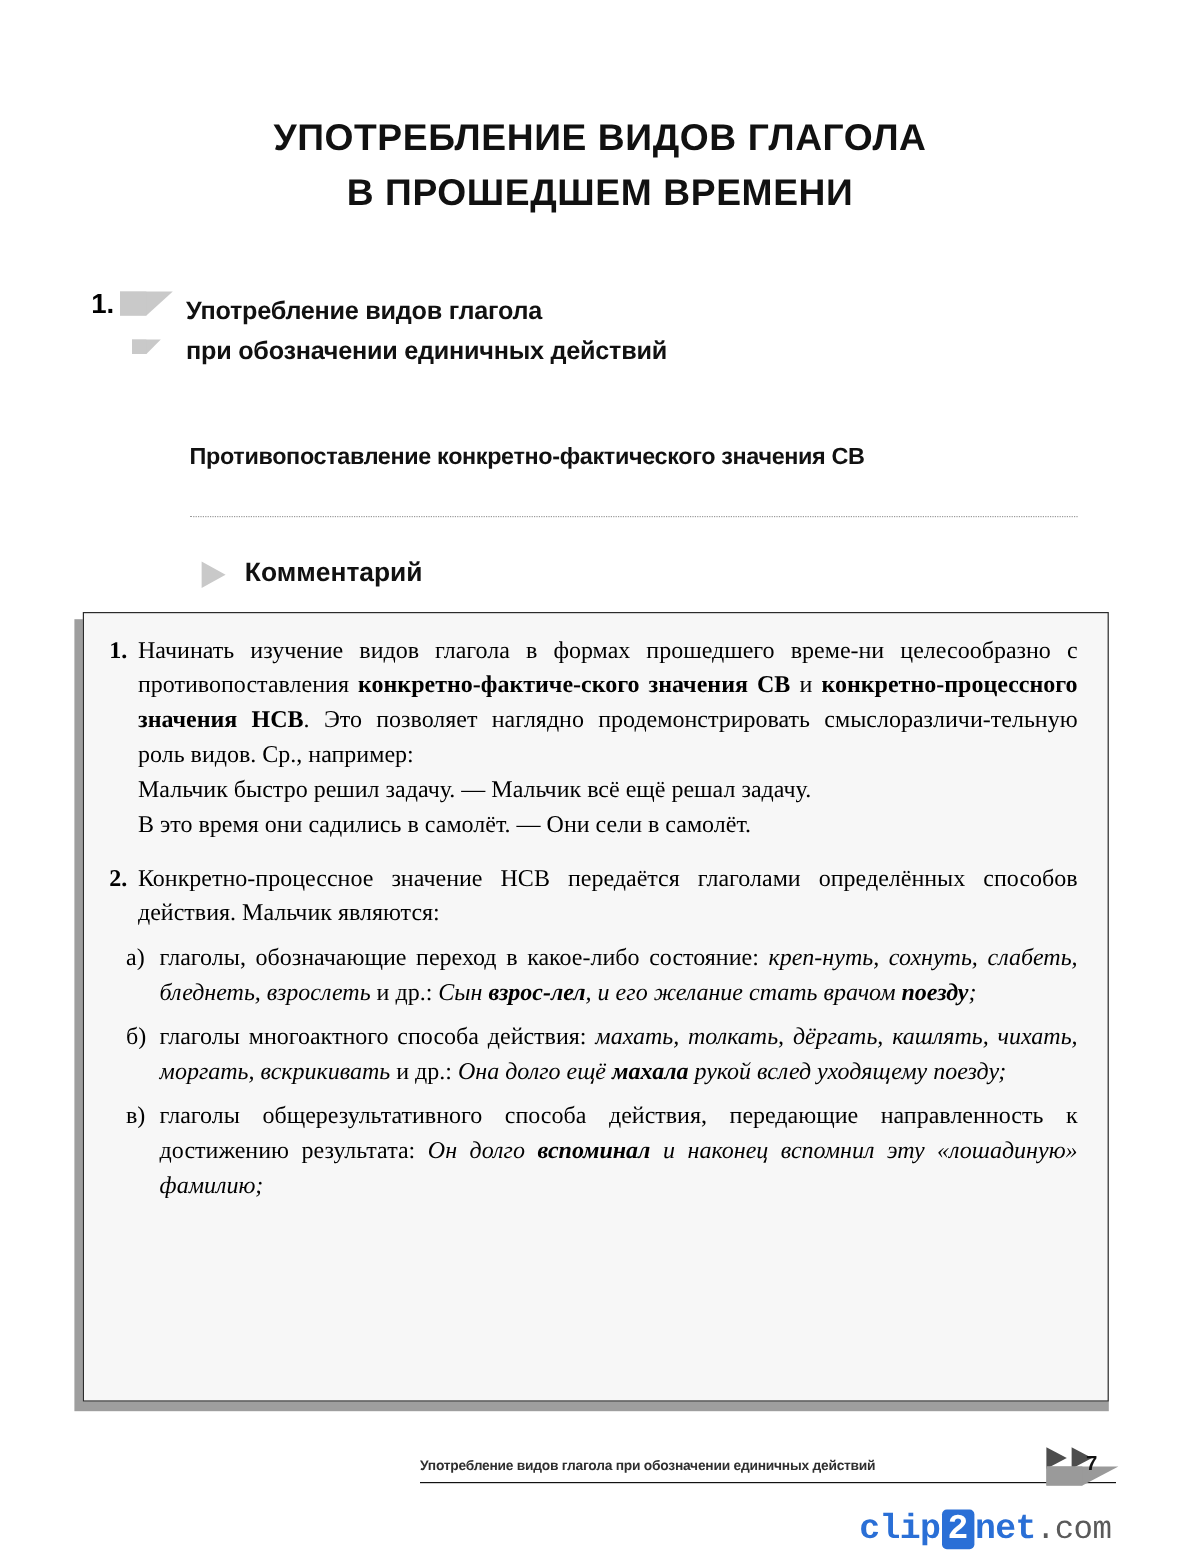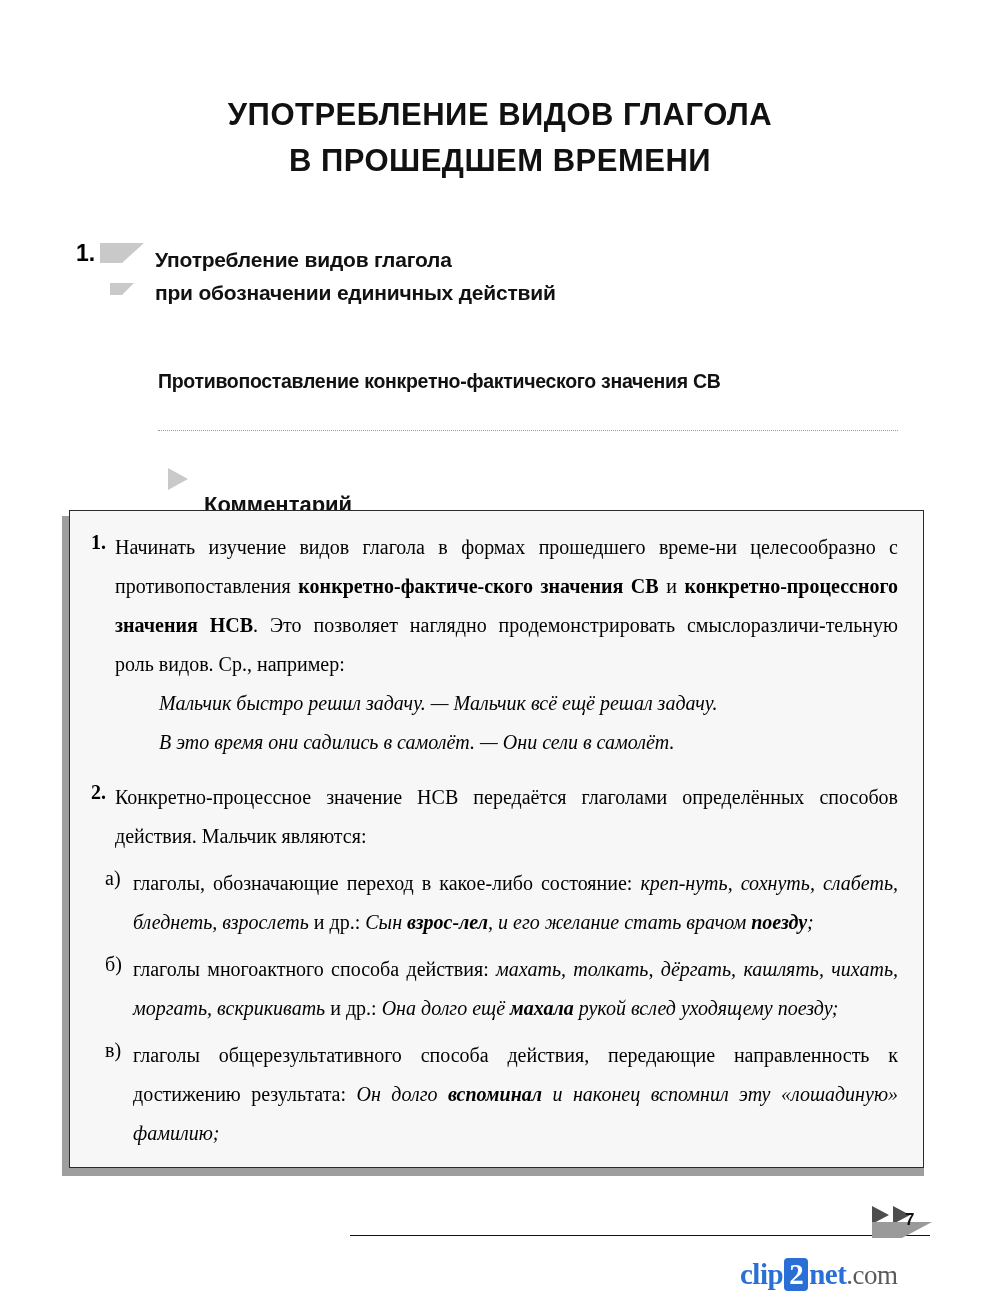--- a/index.html
+++ b/index.html
@@ -106,21 +106,20 @@
 
   
   .comment-label {
     position: absolute;
     left: 204px;
     top: 464px;
     font-family: "Liberation Sans", sans-serif;
     font-weight: bold;
     font-size: 22px;
     color: #111;
-    margin-top: 28px;
   }
   .tri-small {
     position: absolute;
     left: 168px;
     top: 468px;
     width: 0;
     height: 0;
     border-top: 11px solid transparent;
     border-bottom: 11px solid transparent;
     border-left: 20px solid #c9c9c9;
@@ -169,30 +168,28 @@
     width: 24px;
   }
   .marker.alpha {
     font-weight: normal;
     width: 28px;
     padding-left: 14px;
   }
   .body {
     flex: 1 1 auto;
     font-size: 20px;
-    line-height: 39px;
+    line-height: 29px;
     text-align: justify;
     hyphens: manual;
   }
   b { font-weight: bold; }
   i { font-style: italic; }
   .ital-block {
-    font-style: italic;
     display: block;
-    margin-left: 44px;
   }
   .plain-block { display: block; }
 
   
   .footer-line {
     position: absolute;
     left: 350px;
     top: 1216px;
     width: 520px;
     font-family: "Liberation Sans", sans-serif;
@@ -246,26 +243,25 @@
     border-left: 30px solid #9a9a9a;
     border-right: 30px solid transparent;
     border-top: 16px solid #9a9a9a;
   }
 
   
   .watermark {
     position: absolute;
     left: 716px;
     top: 1258px;
-    font-family: Liberation Serif, serif;
+    font-family: Liberation Mono, monospace;
     font-size: 29px;
     font-weight: bold;
     letter-spacing: -0.5px;
     white-space: nowrap;
-    margin-left: 24px;
   }
   .wm-clip { color: #2a6fd6; }
   .wm-two {
     display: inline-block;
     background: #2a6fd6;
     color: #ffffff;
     border-radius: 4px;
     padding: 0 5px;
     margin: 0 1px;
   }
@@ -336,20 +332,21 @@
 
     <div class="item">
       <div class="marker alpha">в)</div>
       <div class="body">
         <span>глаголы общерезультативного способа действия, передающие направленность к достижению результата: </span><i>Он долго </i><b><i>вспоминал</i></b><i> и наконец вспомнил эту «лошадиную» фамилию;</i>
       </div>
     </div>
 
   </div>
 
+  <div class="footer-line">Употребление видов глагола при обозначении единичных действий</div>
   <div class="footer-rule"></div>
   <div class="arrow-a"></div>
   <div class="arrow-b"></div>
   <div class="arrow-big"></div>
   <div class="page-num">7</div>
 
   <div class="watermark">
     <span class="wm-clip">clip</span><span class="wm-two">2</span><span class="wm-net">net</span><span class="wm-com">.com</span>
   </div>
 

